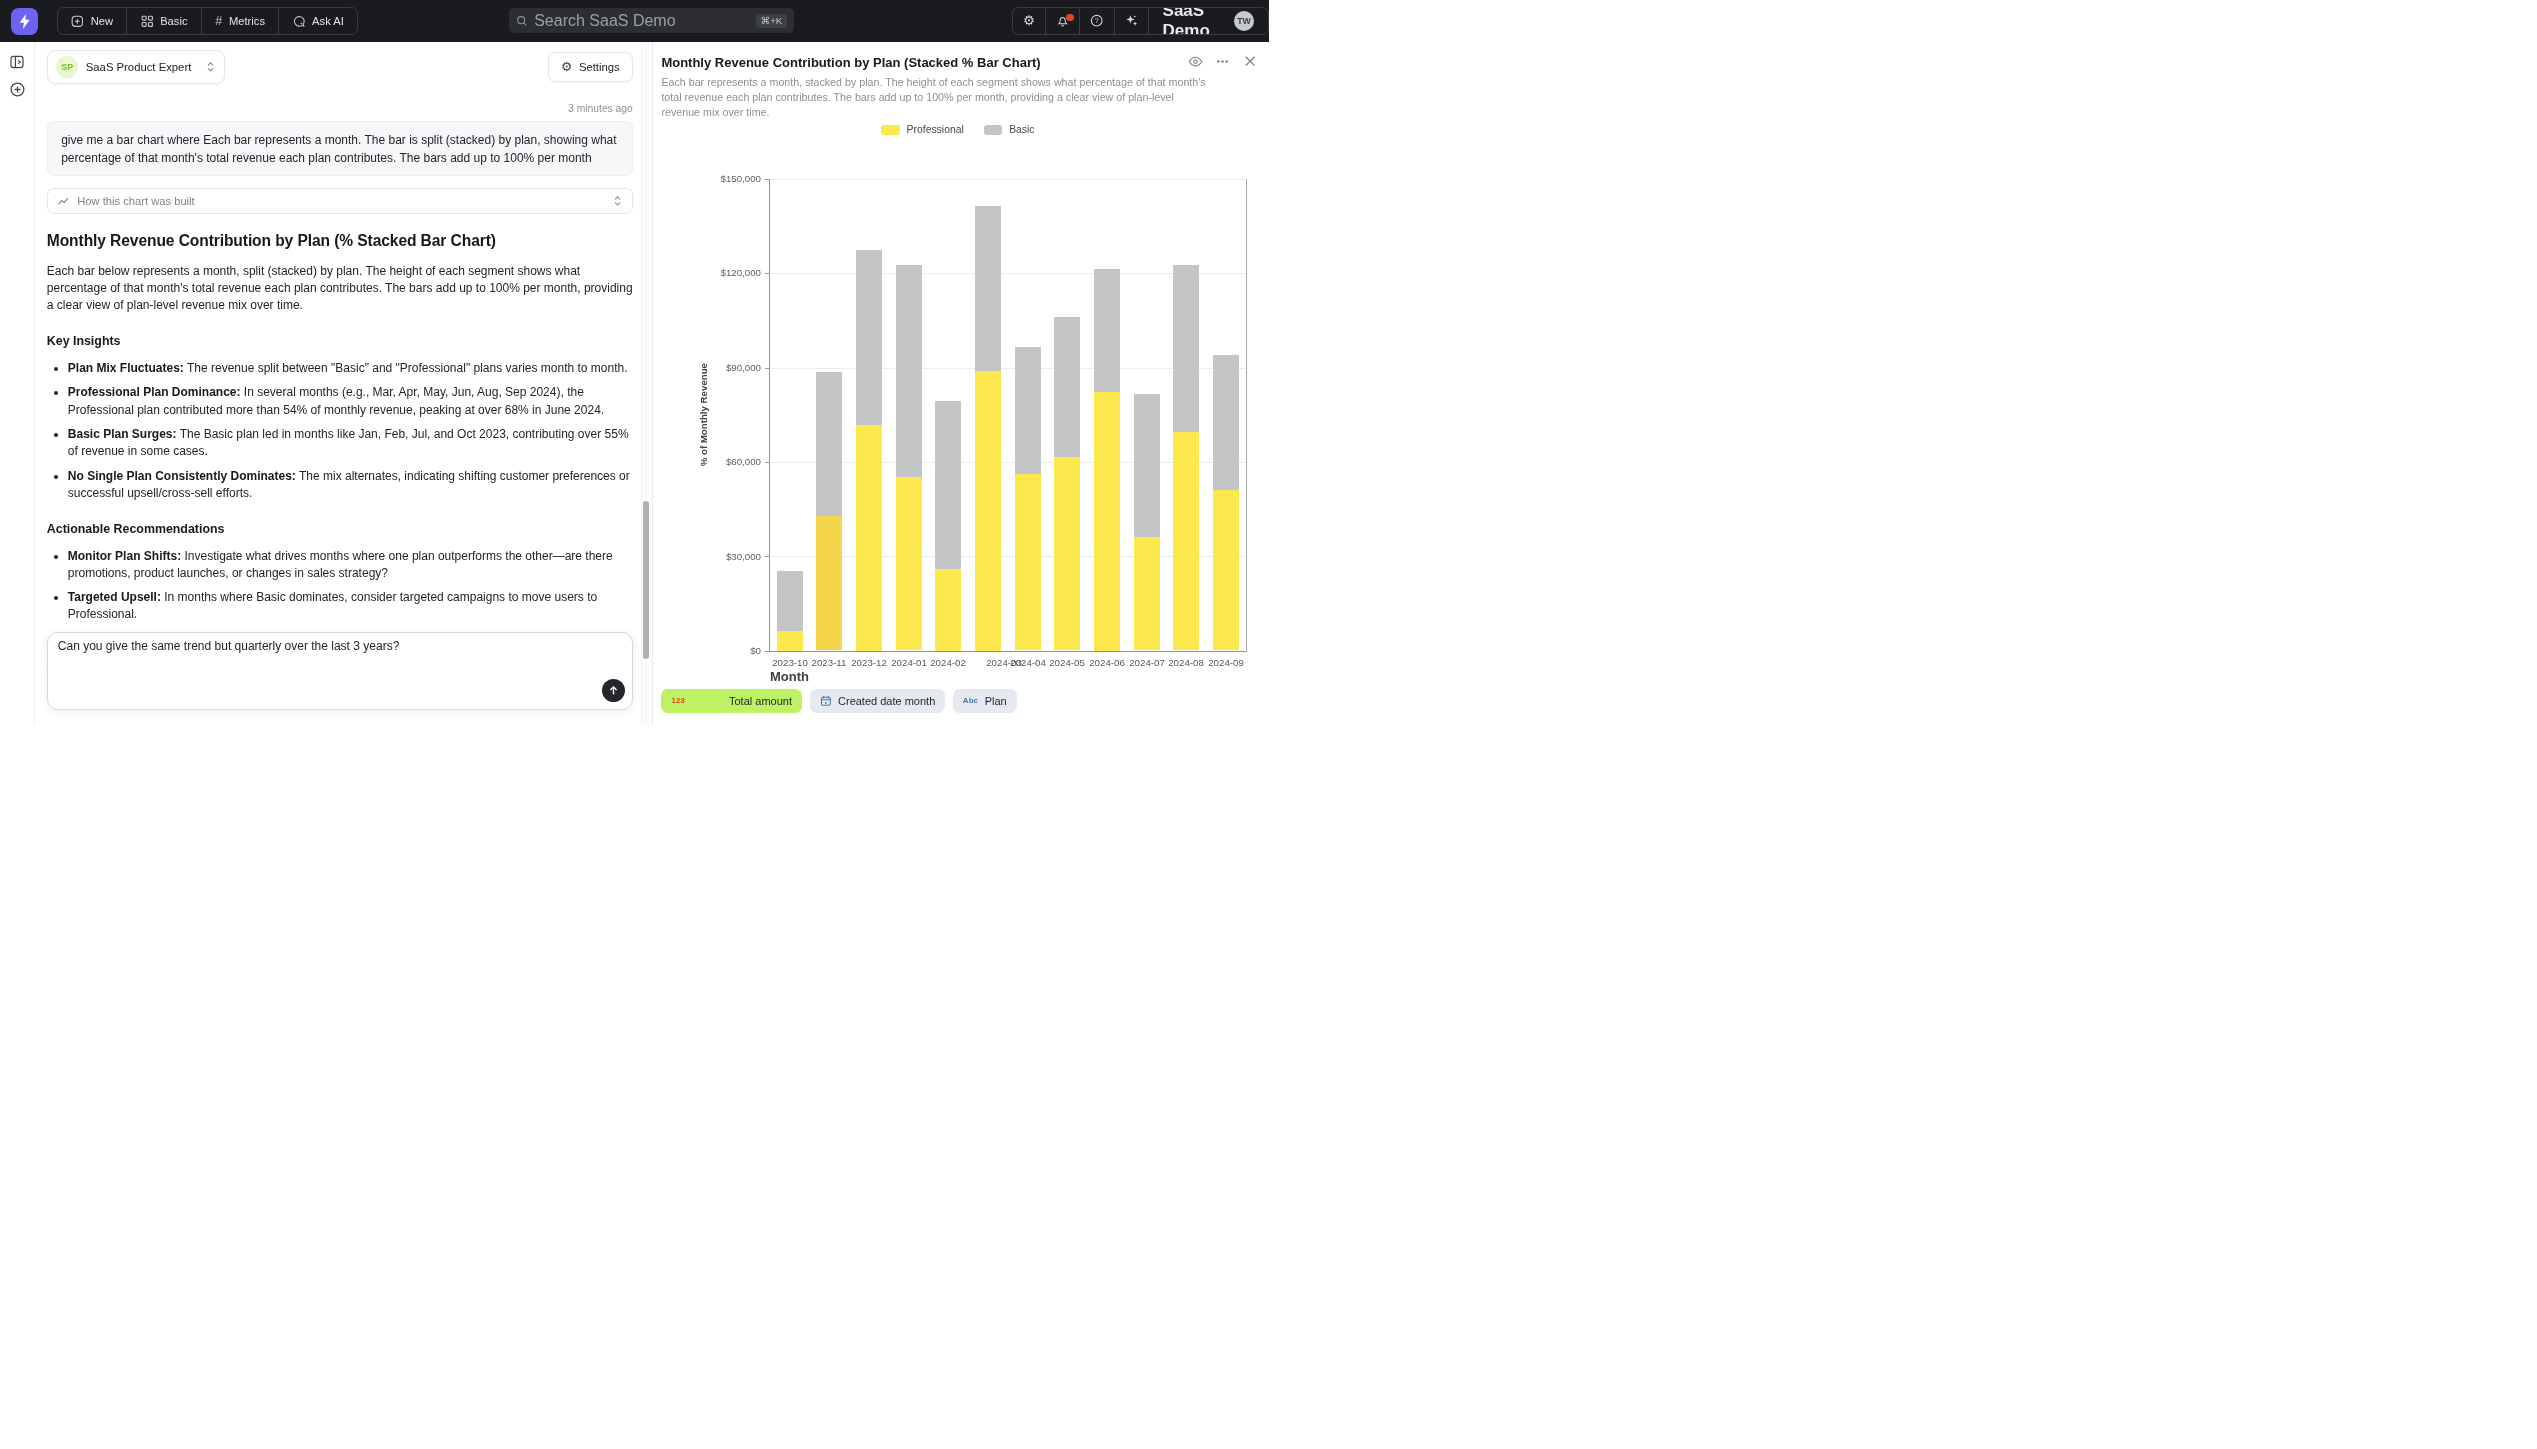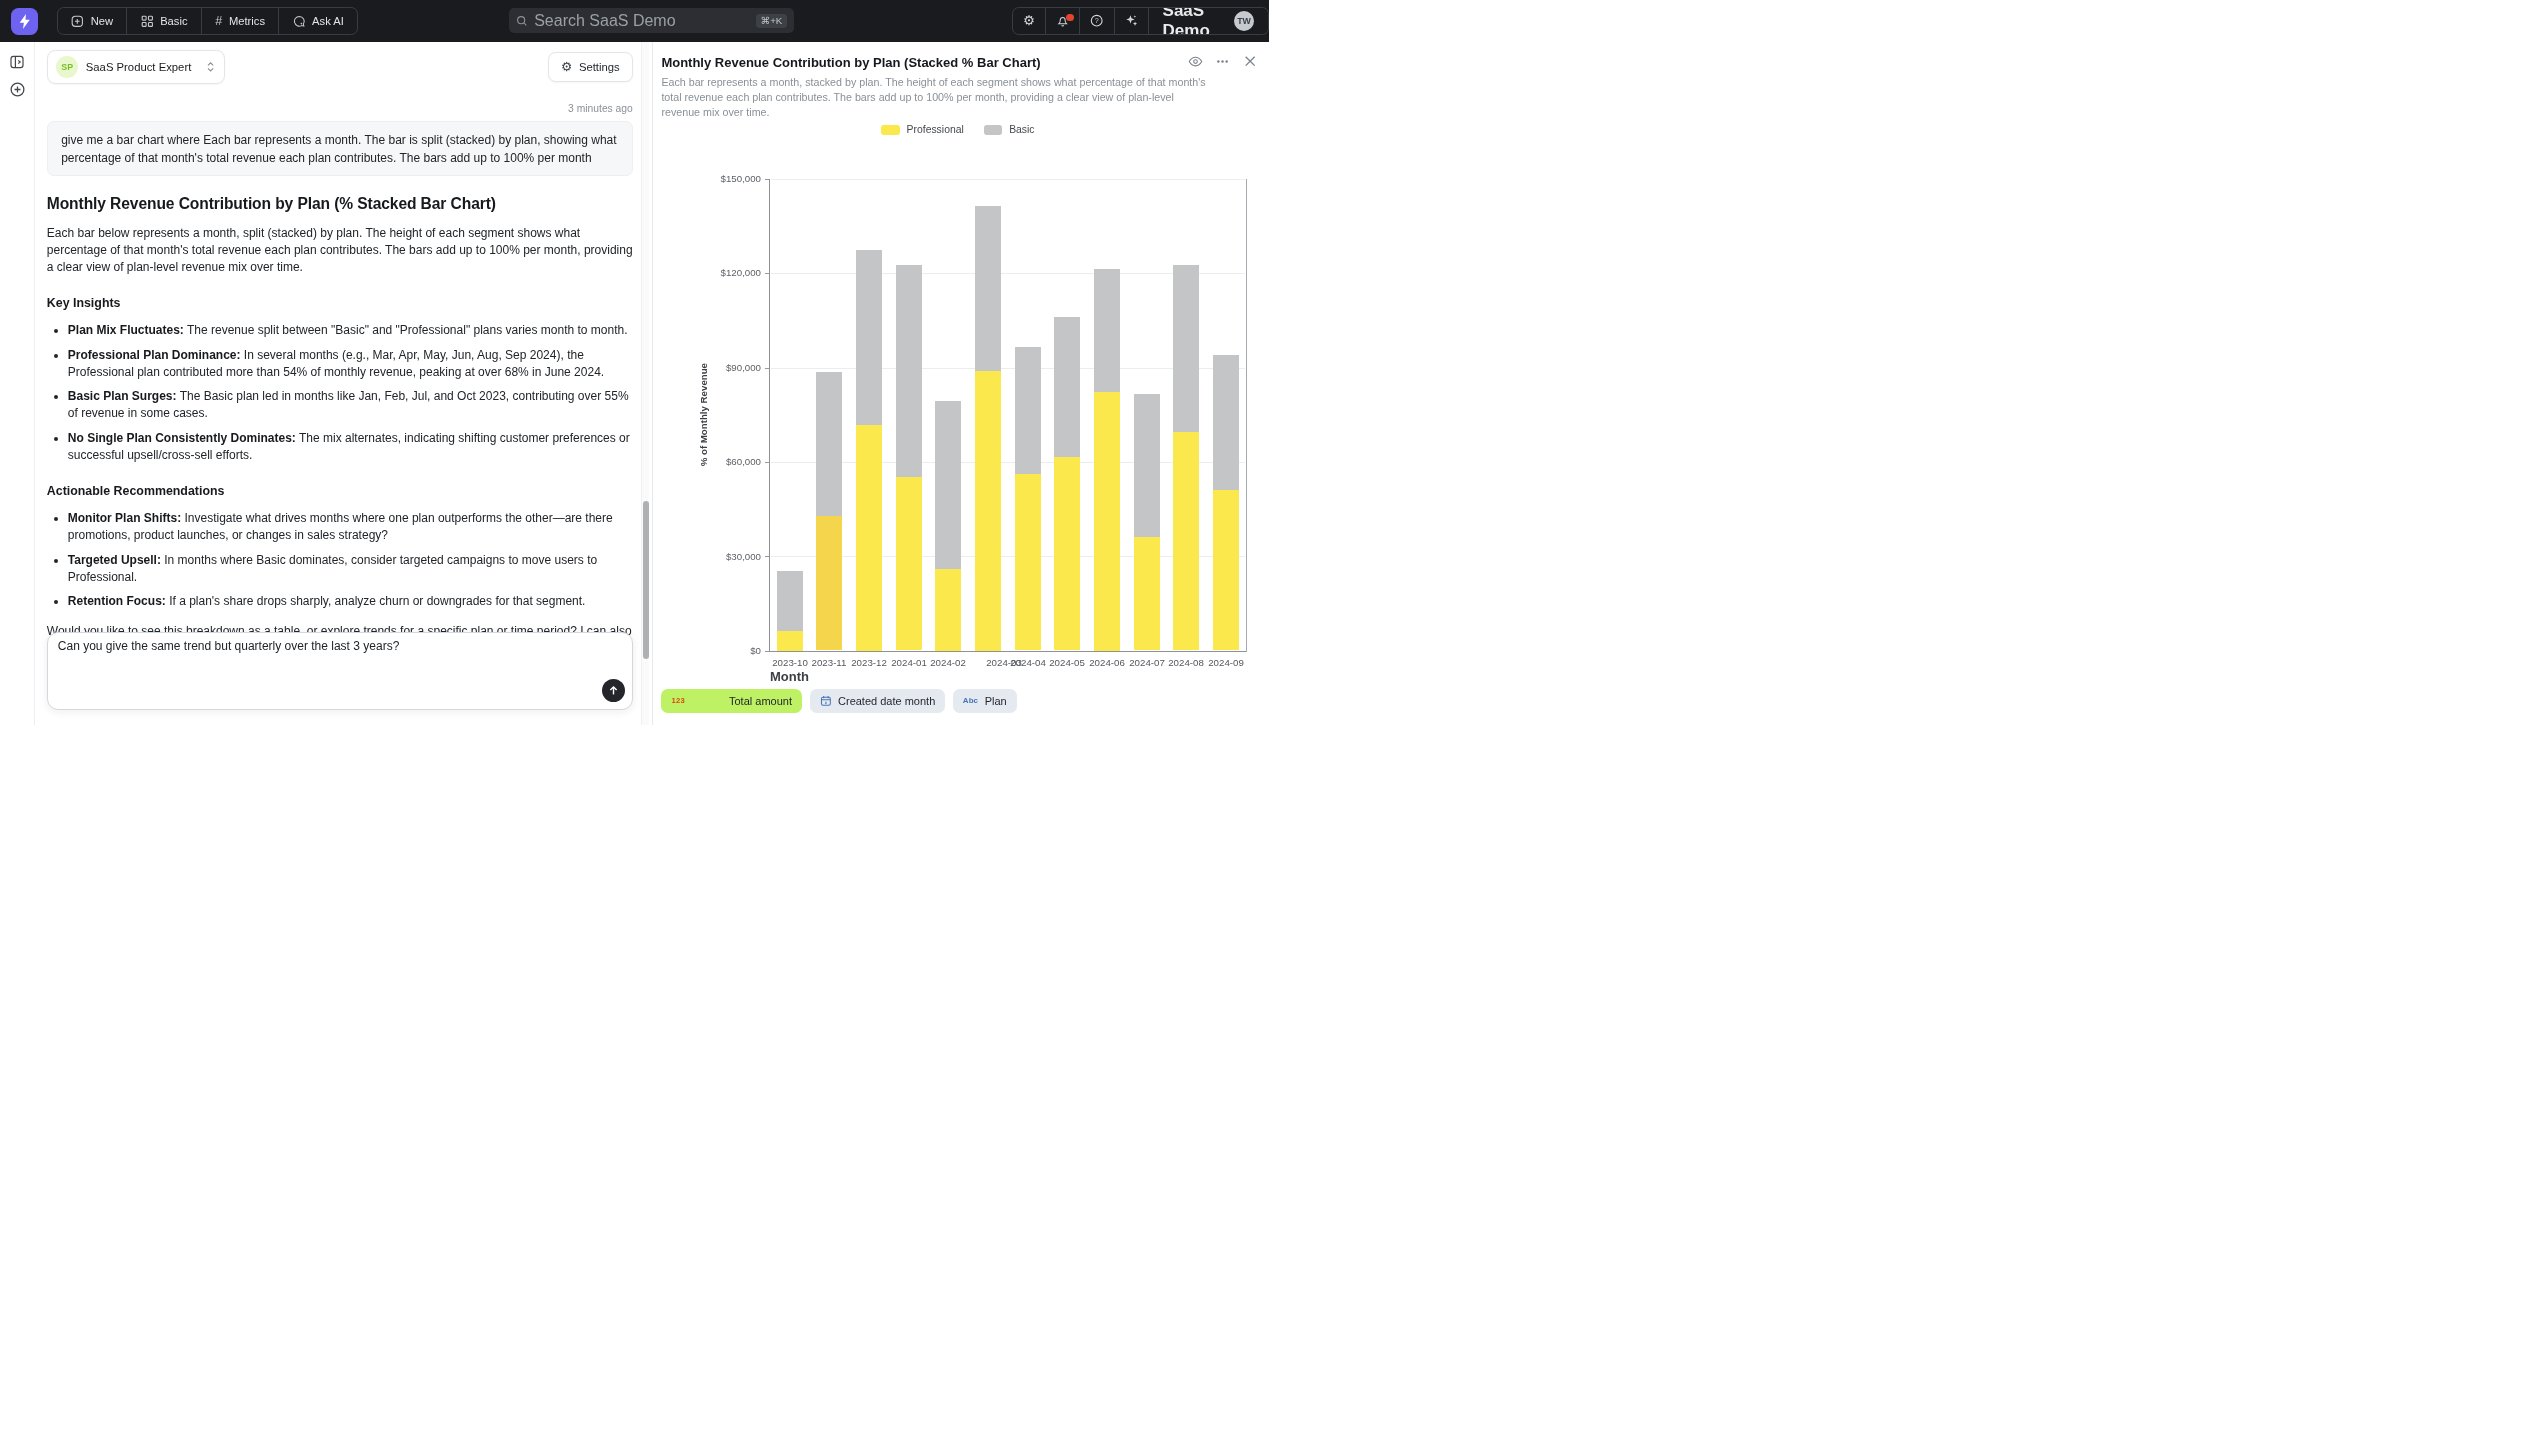--- a/index.html
+++ b/index.html
@@ -223,20 +223,30 @@
   <div class="settings-btn">
     <span class="gear-sm">⚙</span>
     <span>Settings</span>
   </div>
 
   <div id="chat-scroll">
     <div class="timestamp">3 minutes ago</div>
 
     <div class="user-msg">give me a bar chart where Each bar represents a month. The bar is split (stacked) by plan, showing what percentage of that month's total revenue each plan contributes. The bars add up to 100% per month</div>
 
+    <div class="how-built">
+      <svg width="12.6" height="12.6" viewBox="0 0 16 16" fill="none" stroke="#7C848D" stroke-width="1.4">
+        <path d="M2 12 L6 7 L9 9.5 L14 4"></path>
+      </svg>
+      <span class="lbl">How this chart was built</span>
+      <svg class="chev-sel" width="9.2" height="11.8" viewBox="0 0 12 16" fill="none" stroke="currentColor" stroke-width="1.6">
+        <path d="M2.5 6 L6 2.5 L9.5 6"></path>
+          <path d="M2.5 10 L6 13.5 L9.5 10"></path>
+      </svg>
+    </div>
 
     <div class="ai">
       <h1>Monthly Revenue Contribution by Plan (% Stacked Bar Chart)</h1>
       <p>Each bar below represents a month, split (stacked) by plan. The height of each segment shows what percentage of that month's total revenue each plan contributes. The bars add up to 100% per month, providing a clear view of plan-level revenue mix over time.</p>
       <h2>Key Insights</h2>
       <ul>
         <li><span class="lead">Plan Mix Fluctuates:</span><span> The revenue split between "Basic" and "Professional" plans varies month to month.</span></li>
         <li><span class="lead">Professional Plan Dominance:</span><span> In several months (e.g., Mar, Apr, May, Jun, Aug, Sep 2024), the Professional plan contributed more than 54% of monthly revenue, peaking at over 68% in June 2024.</span></li>
         <li><span class="lead">Basic Plan Surges:</span><span> The Basic plan led in months like Jan, Feb, Jul, and Oct 2023, contributing over 55% of revenue in some cases.</span></li>
         <li><span class="lead">No Single Plan Consistently Dominates:</span><span> The mix alternates, indicating shifting customer preferences or successful upsell/cross-sell efforts.</span></li>

